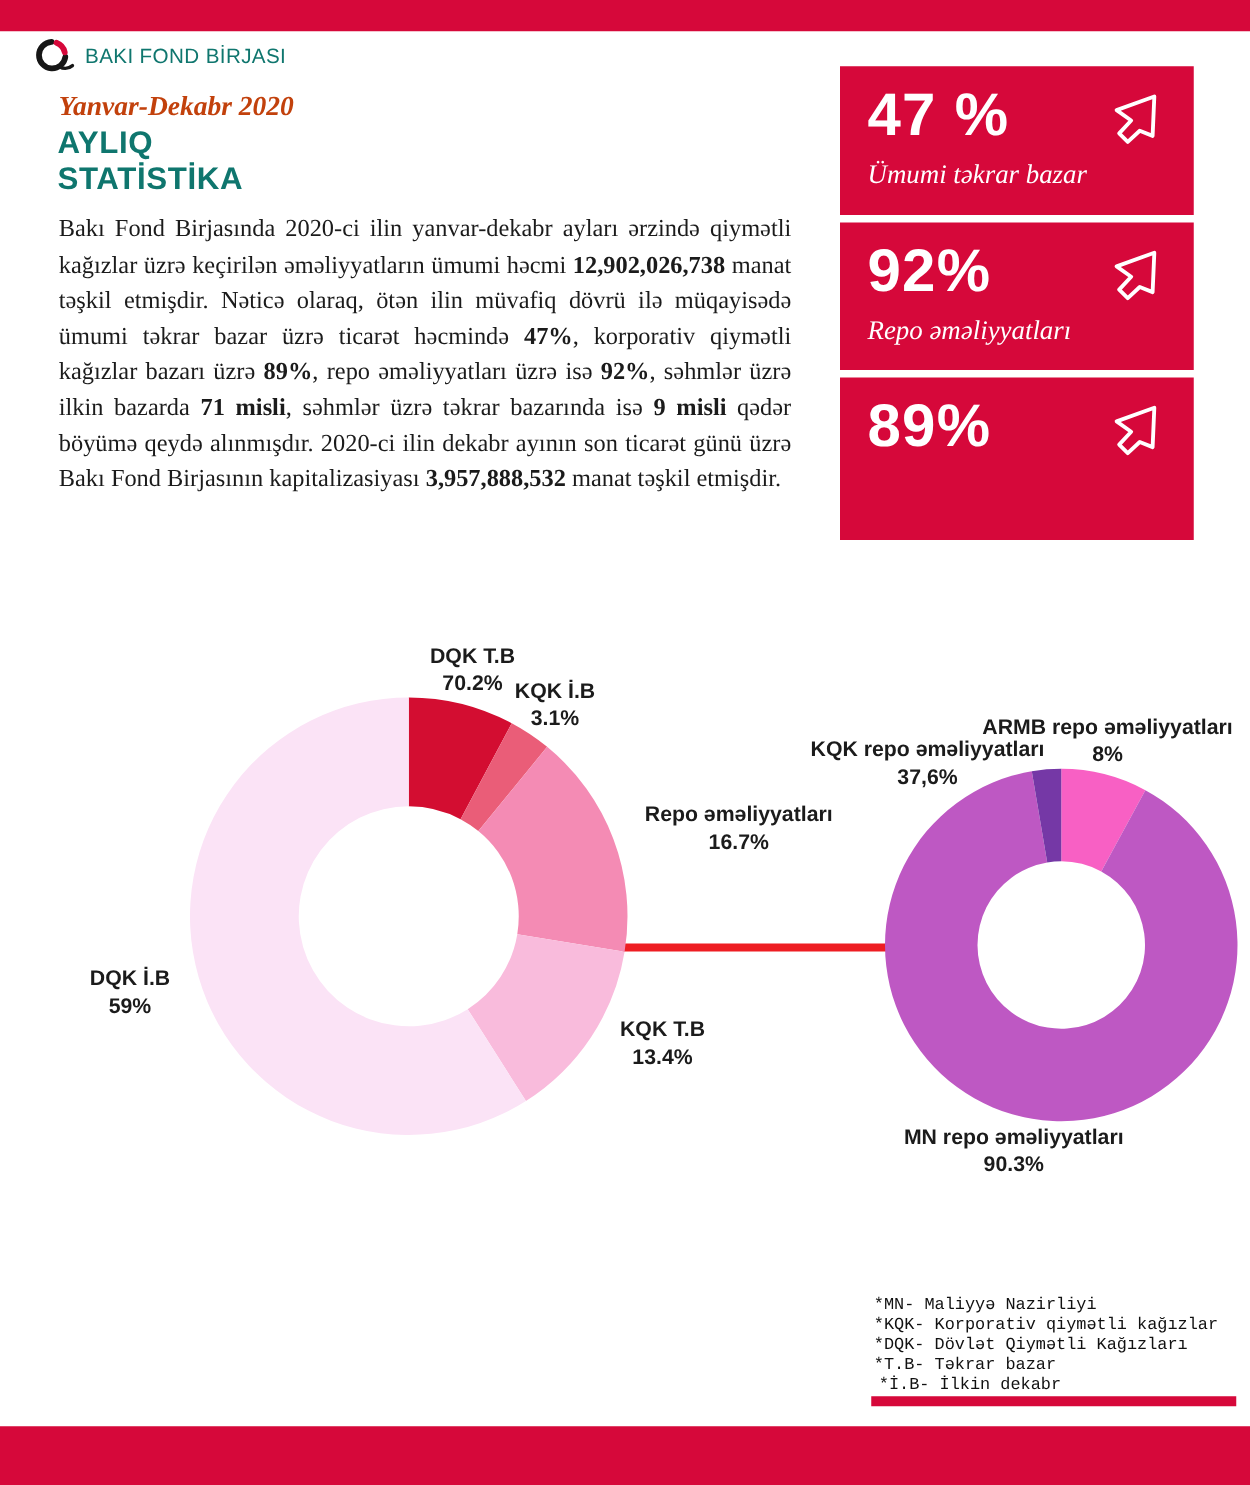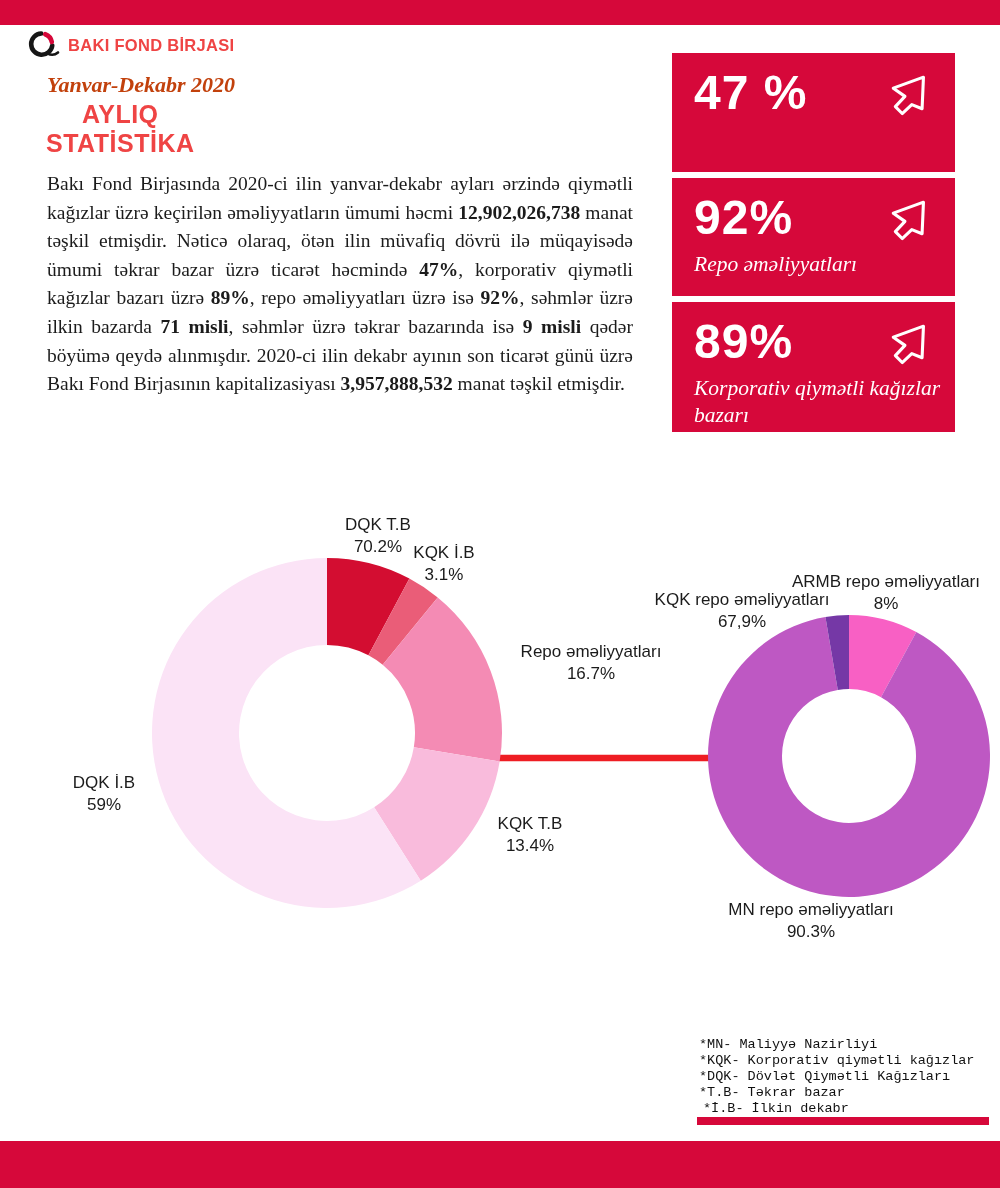--- a/index.html
+++ b/index.html
@@ -2,43 +2,43 @@
 <html><head>
 <meta charset="utf-8">
 <style>
   html,body{margin:0;padding:0;background:#ffffff;}
   .page{position:relative;width:1000px;height:1188px;background:#ffffff;overflow:hidden;
         font-family:"Liberation Sans","DejaVu Sans",sans-serif;}
   .top-bar{position:absolute;left:0;top:0;width:1000px;height:25px;background:#D6083A;}
   .bottom-bar{position:absolute;left:0;top:1141px;width:1000px;height:47px;background:#D6083A;}
 
   .logo{position:absolute;left:26px;top:30px;display:flex;align-items:center;gap:8px;}
-  .logo-text{font-size:16.5px;font-weight:700;letter-spacing:.3px;color:#ef4444;}
+  .logo-text{font-size:16.5px;font-weight:400;letter-spacing:.3px;color:#0f766e;}
 
   .period{position:absolute;left:47px;top:72px;font-family:"Liberation Serif","DejaVu Serif",serif;
           font-style:italic;font-weight:700;font-size:22px;color:#c2410c;}
   .heading{position:absolute;left:46px;top:100px;margin:0;font-size:25px;font-weight:800;
-           line-height:29px;letter-spacing:.5px;color:#ef4444;text-align:center;}
+           line-height:29px;letter-spacing:.5px;color:#0f766e;}
 
   .intro{position:absolute;left:47px;top:170px;width:586px;margin:0;
          font-family:"Liberation Serif","DejaVu Serif",serif;font-size:19.5px;line-height:28.6px;
          text-align:justify;color:#1b1b1b;}
   .intro .b{font-weight:700;}
 
   .card{position:absolute;left:672px;width:283px;background:#D6083A;color:#fff;box-sizing:border-box;
         padding:14px 8px 0 22px;}
   .card-value{font-size:48px;font-weight:800;line-height:52px;letter-spacing:1px;}
   .card-label{font-family:"Liberation Serif","DejaVu Serif",serif;font-style:italic;
               font-size:21.5px;line-height:27px;margin-top:7px;}
   .card-arrow{position:absolute;right:24px;top:18px;}
 
   #charts-svg{position:absolute;left:0;top:0;pointer-events:none;}
 
   .clabel{position:absolute;transform:translateX(-50%);text-align:center;white-space:nowrap;
-          font-size:17px;font-weight:400;line-height:21.5px;color:#1b1b1b;}
+          font-size:17px;font-weight:700;line-height:21.5px;color:#1b1b1b;}
 
   .footnotes{position:absolute;left:699px;top:1037px;font-family:Liberation Mono, monospace;
              font-size:13.5px;line-height:15.9px;color:#111;}
   .footnote-rule{position:absolute;left:697px;top:1117px;width:292px;height:8px;background:#D6083A;}
 </style>
 </head>
 <body>
 
 <div class="page">
 
@@ -54,36 +54,36 @@
   </div>
 
   <div class="period">Yanvar-Dekabr 2020</div>
 
   <h1 class="heading"><span>AYLIQ</span><br><span>STATİSTİKA</span></h1>
 
   <p class="intro"><span>Bakı Fond Birjasında 2020-ci ilin yanvar-dekabr ayları ərzində qiymətli kağızlar üzrə keçirilən əməliyyatların ümumi həcmi </span><span class="b">12,902,026,738</span><span> manat təşkil etmişdir. Nəticə olaraq, ötən ilin müvafiq dövrü ilə müqayisədə ümumi təkrar bazar üzrə ticarət həcmində </span><span class="b">47%</span><span>, korporativ qiymətli kağızlar bazarı üzrə </span><span class="b">89%</span><span>, repo əməliyyatları üzrə isə </span><span class="b">92%</span><span>, səhmlər üzrə ilkin bazarda </span><span class="b">71 misli</span><span>, səhmlər üzrə təkrar bazarında isə </span><span class="b">9 misli</span><span> qədər böyümə qeydə alınmışdır. 2020-ci ilin dekabr ayının son ticarət günü üzrə Bakı Fond Birjasının kapitalizasiyası </span><span class="b">3,957,888,532</span><span> manat təşkil etmişdir.</span></p>
 
   <div class="card" style="top:53px;height:119px;">
     <div class="card-value">47 %</div>
+    <div class="card-label">Ümumi təkrar bazar</div>
     <svg class="card-arrow" viewBox="0 0 70 70" width="48" height="48">
       <path d="M59 9 L15 25 L32 37 L18 52 L28 62 L42 49 L57 55 Z" fill="none" stroke="#ffffff" stroke-width="4.5" stroke-linejoin="round"></path>
     </svg>
   </div>
 
   <div class="card" style="top:178px;height:118px;">
     <div class="card-value">92%</div>
     <div class="card-label">Repo əməliyyatları</div>
     <svg class="card-arrow" viewBox="0 0 70 70" width="48" height="48">
       <path d="M59 9 L15 25 L32 37 L18 52 L28 62 L42 49 L57 55 Z" fill="none" stroke="#ffffff" stroke-width="4.5" stroke-linejoin="round"></path>
     </svg>
   </div>
 
   <div class="card" style="top:302px;height:130px;">
     <div class="card-value">89%</div>
-    <div class="card-label">Korporativ qiymətli kağızlar bazarı</div>
     <svg class="card-arrow" viewBox="0 0 70 70" width="48" height="48">
       <path d="M59 9 L15 25 L32 37 L18 52 L28 62 L42 49 L57 55 Z" fill="none" stroke="#ffffff" stroke-width="4.5" stroke-linejoin="round"></path>
     </svg>
   </div>
 
   <svg id="charts-svg" width="1000" height="1188" viewBox="0 0 1000 1188">
     <line x1="498" y1="758" x2="712" y2="758" stroke="#EE1D23" stroke-width="6.5"></line>
   <path d="M327 558 A175 175 0 0 1 409.3731881289332 578.5990353738832 L368.4219460305493 655.3583720737241 A88 88 0 0 0 327 645 Z" fill="#D30D31"></path>
       <path d="M409.3731881289332 578.5990353738832 A175 175 0 0 1 437.69977833479675 597.4619644652216 L382.66617424835493 664.8437307025114 A88 88 0 0 0 368.4219460305493 655.3583720737241 Z" fill="#EA5D78"></path>
       <path d="M437.69977833479675 597.4619644652216 A175 175 0 0 1 499.67004023637696 761.4615039091046 L413.8283630902924 747.3120705371498 A88 88 0 0 0 382.66617424835493 664.8437307025114 Z" fill="#F48BB4"></path>
@@ -114,21 +114,21 @@
     <div>DQK İ.B</div>
     <div>59%</div>
   </div>
 
   <div class="clabel" style="left:886px;top:571px;">
     <div>ARMB repo əməliyyatları</div>
     <div>8%</div>
   </div>
   <div class="clabel" style="left:742px;top:589px;">
     <div>KQK repo əməliyyatları</div>
-    <div>67,9%</div>
+    <div>37,6%</div>
   </div>
   <div class="clabel" style="left:811px;top:899px;">
     <div>MN repo əməliyyatları</div>
     <div>90.3%</div>
   </div>
 
   <div class="footnotes">
     <div>*MN- Maliyyə Nazirliyi</div>
     <div>*KQK- Korporativ qiymətli kağızlar</div>
     <div>*DQK- Dövlət Qiymətli Kağızları</div>

